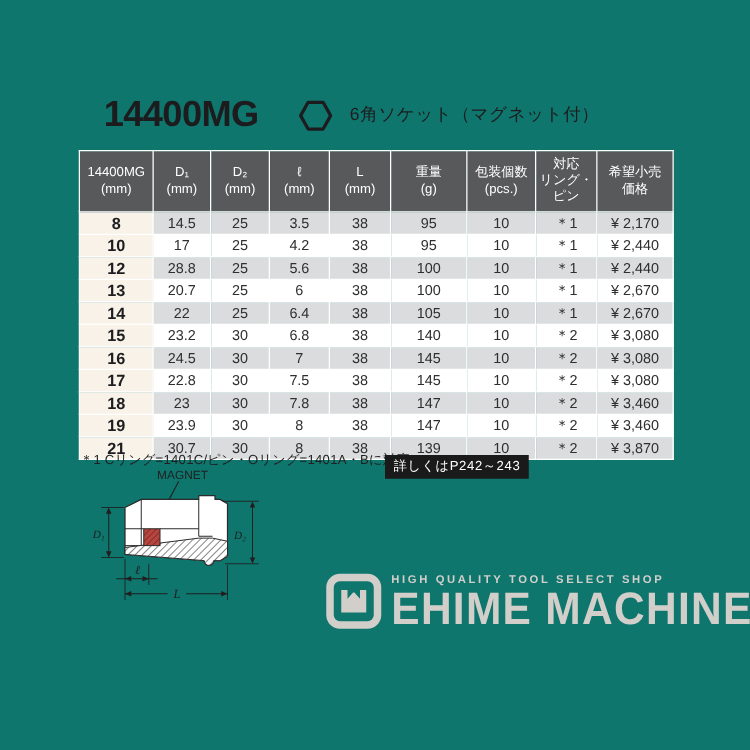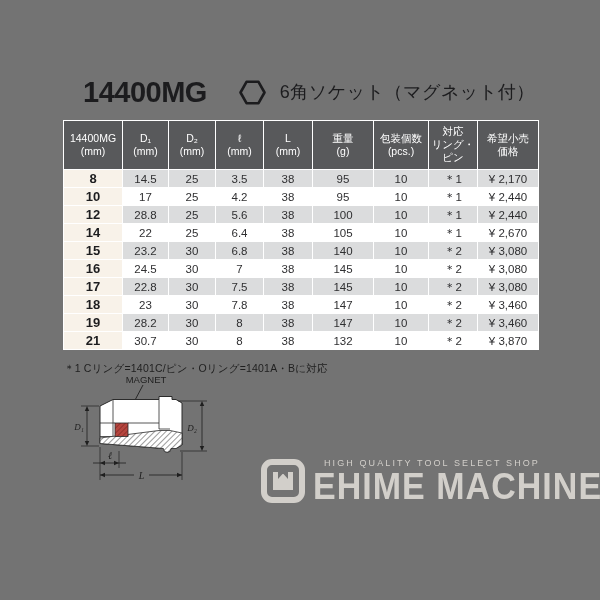--- a/index.html
+++ b/index.html
@@ -1,25 +1,25 @@
 <!DOCTYPE html>
 <html><head>
 <meta charset="utf-8">
 <style>
   * { margin:0; padding:0; box-sizing:border-box; }
   html,body { background:#fff; }
   .page {
-    position:relative; width:600px; height:600px; background:#737373;
+    position:relative; width:600px; height:600px; background:#0f766e;
     font-family:"Liberation Sans","DejaVu Sans",sans-serif; overflow:hidden;
   }
   
   .title-row { position:absolute; left:83px; top:76px; height:32px; display:flex; align-items:center; }
   .model-no { font-size:29px; font-weight:bold; color:#1c1c1e; letter-spacing:-0.5px; }
   .hex-wrap { margin-left:32px; width:27px; height:27px; }
-  .subtitle { margin-left:14px; font-size:18px; color:#1c1c1e; letter-spacing:0.5px; }
+  .subtitle { margin-left:14px; font-size:14px; color:#1c1c1e; letter-spacing:0.5px; }
   
   table.spec { position:absolute; left:63px; top:120px; width:475px; border-collapse:collapse; table-layout:fixed; }
   table.spec th {
     background:#58595b; color:#fff; font-weight:normal; font-size:10.5px; line-height:13px;
     padding:4px 0 5px; border:1px solid #fff; text-align:center; vertical-align:middle;
   }
   table.spec td {
     font-size:11.5px; color:#2f2f31; text-align:center; vertical-align:middle;
     height:18px; line-height:16px; border:1px solid #fff; padding:0;
   }
@@ -27,21 +27,21 @@
   table.spec tbody tr:nth-child(even) td { background:#ffffff; }
   table.spec tbody td:first-child { background:#f8f2e9 !important; font-weight:bold; font-size:13px; color:#1d1d1f; }
   
   .footnotes { position:absolute; left:64px; top:361px; font-size:10.5px; color:#1f1f1f; line-height:15px; letter-spacing:0.2px; }
   .ref-badge { position:absolute; left:308px; top:364px; background:#1a1a1a; color:#ffffff; font-size:10.5px; padding:2px 7px 3px; letter-spacing:0.5px; }
   
   .diagram { position:absolute; left:72px; top:372px; }
   
   .logo { position:absolute; left:260px; top:458px; display:flex; align-items:flex-start; color:#d2cfca; }
   .logo-text { margin-left:7px; }
-  .logo-tag { font-size:9px; font-weight:normal; letter-spacing:2.1px; line-height:10px;margin-left:11px; }
+  .logo-tag { font-size:9px; font-weight:bold; letter-spacing:2.1px; line-height:10px; }
   .logo-name { font-size:33px; font-weight:bold; letter-spacing:1px; line-height:34px; transform:scale(1.03,1.1); transform-origin:left top; white-space:nowrap; }
 </style>
 </head>
 <body>
 
 <div class="page">
 
   <div class="title-row">
     <span class="model-no">14400MG</span>
     <span class="hex-wrap">
@@ -132,20 +132,31 @@
           <td>28.8</td>
           <td>25</td>
           <td>5.6</td>
           <td>38</td>
           <td>100</td>
           <td>10</td>
           <td>＊1</td>
           <td>¥ 2,440</td>
         </tr>
         <tr>
+          <td>13</td>
+          <td>20.7</td>
+          <td>25</td>
+          <td>6</td>
+          <td>38</td>
+          <td>100</td>
+          <td>10</td>
+          <td>＊1</td>
+          <td>¥ 2,670</td>
+        </tr>
+        <tr>
           <td>14</td>
           <td>22</td>
           <td>25</td>
           <td>6.4</td>
           <td>38</td>
           <td>105</td>
           <td>10</td>
           <td>＊1</td>
           <td>¥ 2,670</td>
         </tr>
@@ -188,46 +199,47 @@
           <td>30</td>
           <td>7.8</td>
           <td>38</td>
           <td>147</td>
           <td>10</td>
           <td>＊2</td>
           <td>¥ 3,460</td>
         </tr>
         <tr>
           <td>19</td>
-          <td>28.2</td>
+          <td>23.9</td>
           <td>30</td>
           <td>8</td>
           <td>38</td>
           <td>147</td>
           <td>10</td>
           <td>＊2</td>
           <td>¥ 3,460</td>
         </tr>
         <tr>
           <td>21</td>
           <td>30.7</td>
           <td>30</td>
           <td>8</td>
           <td>38</td>
-          <td>132</td>
+          <td>139</td>
           <td>10</td>
           <td>＊2</td>
           <td>¥ 3,870</td>
         </tr>
       </tbody>
   </table>
 
   <div class="footnotes">
     <div>＊1 Cリング=1401C/ピン・Oリング=1401A・Bに対応</div>
   </div>
+  <div class="ref-badge">詳しくはP242～243</div>
 
   <div class="diagram">
     <svg width="150" height="115" viewBox="0 0 150 115">
       <defs>
         <pattern id="hatch" width="4" height="4" patternUnits="userSpaceOnUse" patternTransform="rotate(45)">
           <rect width="4" height="4" fill="#ffffff"></rect>
           <line x1="0" y1="0" x2="0" y2="4" stroke="#3a3a3a" stroke-width="1"></line>
         </pattern>
         <pattern id="redhatch" width="3.5" height="3.5" patternUnits="userSpaceOnUse" patternTransform="rotate(45)">
           <rect width="3.5" height="3.5" fill="#b5453e"></rect>

